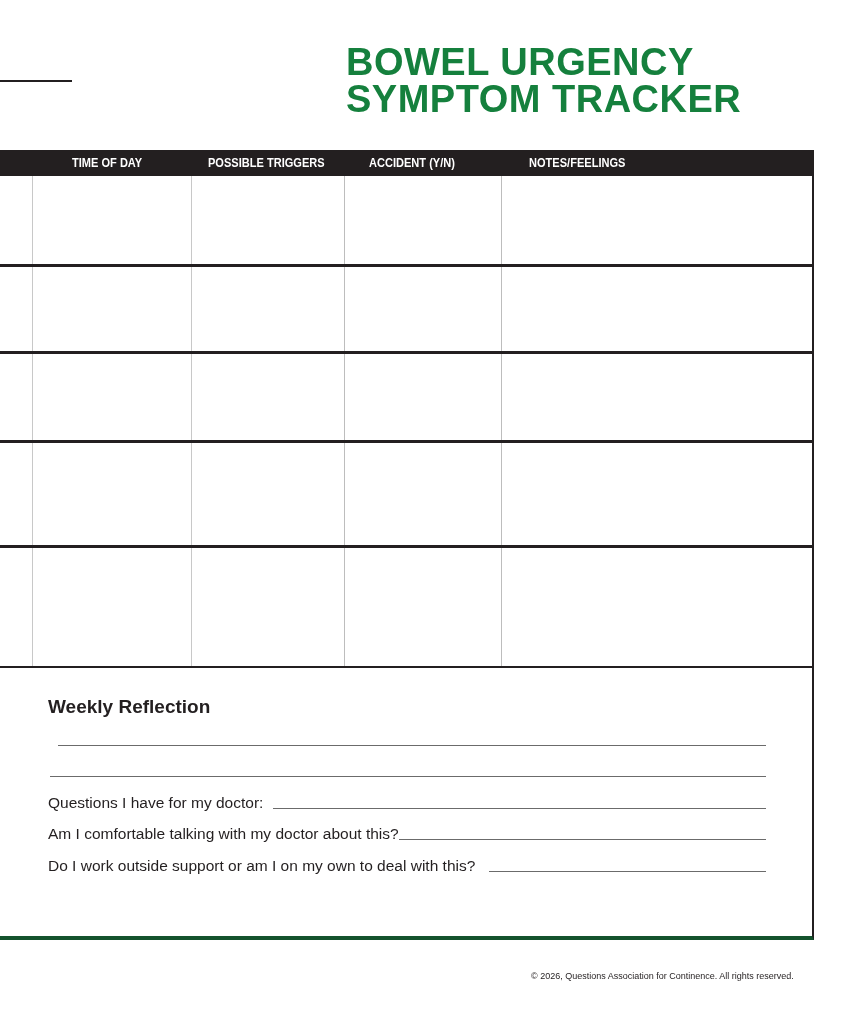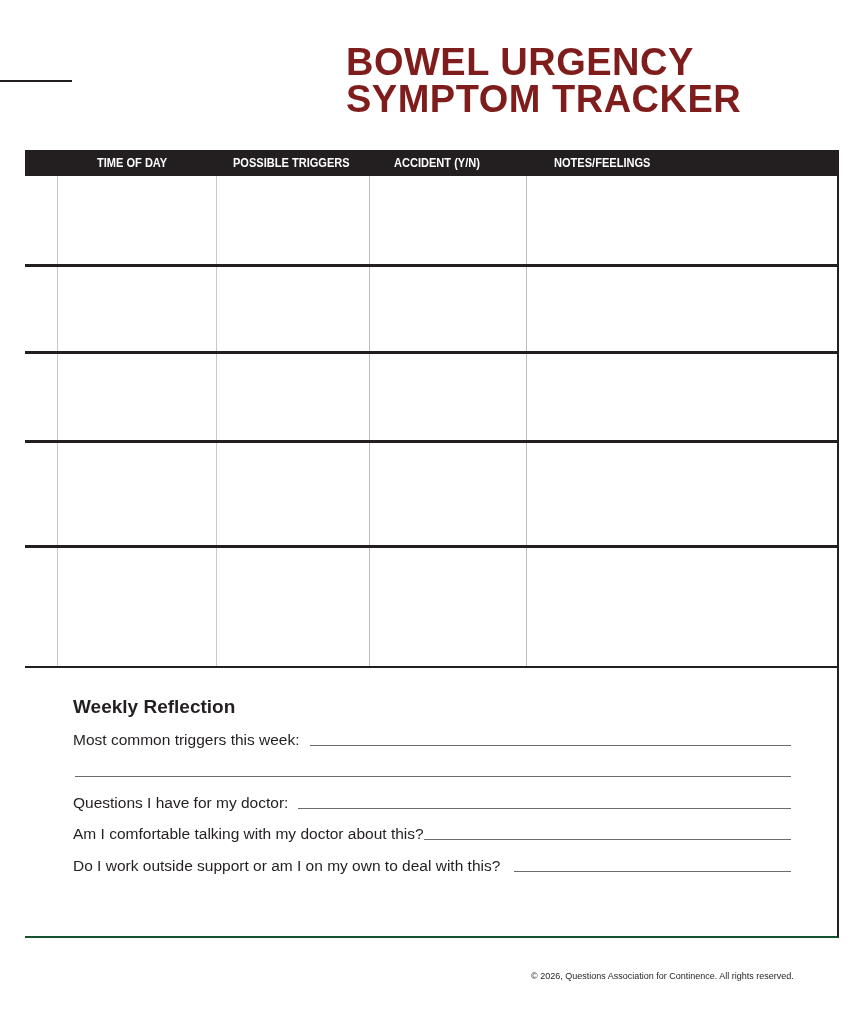--- a/index.html
+++ b/index.html
@@ -1,20 +1,20 @@
 <!DOCTYPE html>
 <html><head>
 <meta charset="utf-8">
 <style>
   html,body{margin:0;padding:0;}
   body{width:859px;height:1024px;background:#ffffff;position:relative;overflow:hidden;font-family:"Liberation Sans",sans-serif;color:#231f20;}
   .name-line{position:absolute;left:0;top:80px;width:72px;height:2px;background:#231f20;}
-  .title{position:absolute;left:346px;top:44px;margin:0;font-family:"Liberation Sans",sans-serif;font-weight:bold;font-size:38px;line-height:37px;color:#7f1d1d;letter-spacing:0.5px;}
+  .title{position:absolute;left:346px;top:44px;margin:0;font-family:"Liberation Sans",sans-serif;font-weight:bold;font-size:38px;line-height:37px;color:#15803d;letter-spacing:0.5px;}
   .title span{display:block;}
-  .frame{position:absolute;left:0;top:150px;width:812px;height:786px;border-right:2px solid #231f20;border-bottom:2px solid #14532d;margin-left:25px;}
+  .frame{position:absolute;left:0;top:150px;width:812px;height:786px;border-right:2px solid #231f20;border-bottom:4px solid #14532d;}
   .thead{position:absolute;left:0;top:0;width:814px;height:26px;background:#231f20;}
   .th{position:absolute;top:0;height:26px;line-height:26px;color:#ffffff;font-family:"Liberation Sans",sans-serif;font-weight:bold;font-size:13px;transform:scaleX(0.85);transform-origin:left center;white-space:nowrap;}
   .vline{position:absolute;top:26px;width:1px;background:#c8c8c8;}
   .hline{position:absolute;left:0;width:812px;height:3px;background:#231f20;}
   .row{position:absolute;left:0;width:812px;}
   .reflection{position:absolute;left:48px;top:544px;width:720px;}
   .refl-title{font-weight:bold;font-size:19px;color:#231f20;margin:0 0 4px 0;height:25px;line-height:25px;}
   .q{position:relative;height:31.5px;display:flex;align-items:flex-end;font-size:15.5px;color:#231f20;}
   .q .label{white-space:nowrap;padding-bottom:6px;}
   .q .fill{flex:1;height:1px;border-bottom:1.5px solid #6b6b6b;margin-bottom:9px;margin-left:10px;margin-right:2px;}
@@ -81,21 +81,20 @@
     <div style="position:absolute;left:33px;top:0;width:158px;height:118px;"></div>
     <div style="position:absolute;left:192px;top:0;width:152px;height:118px;"></div>
     <div style="position:absolute;left:345px;top:0;width:156px;height:118px;"></div>
     <div style="position:absolute;left:502px;top:0;width:310px;height:118px;"></div>
   </div>
   <div class="hline" style="top:516px;height:2px;"></div>
 
   <div class="reflection">
     <div class="refl-title">Weekly Reflection</div>
     <div class="q">
-      <span class="label">Most common triggers this week:</span>
       <span class="fill"></span>
     </div>
     <div class="q">
       <span class="fill tight"></span>
     </div>
     <div class="q">
       <span class="label">Questions I have for my doctor:</span>
       <span class="fill"></span>
     </div>
     <div class="q">

